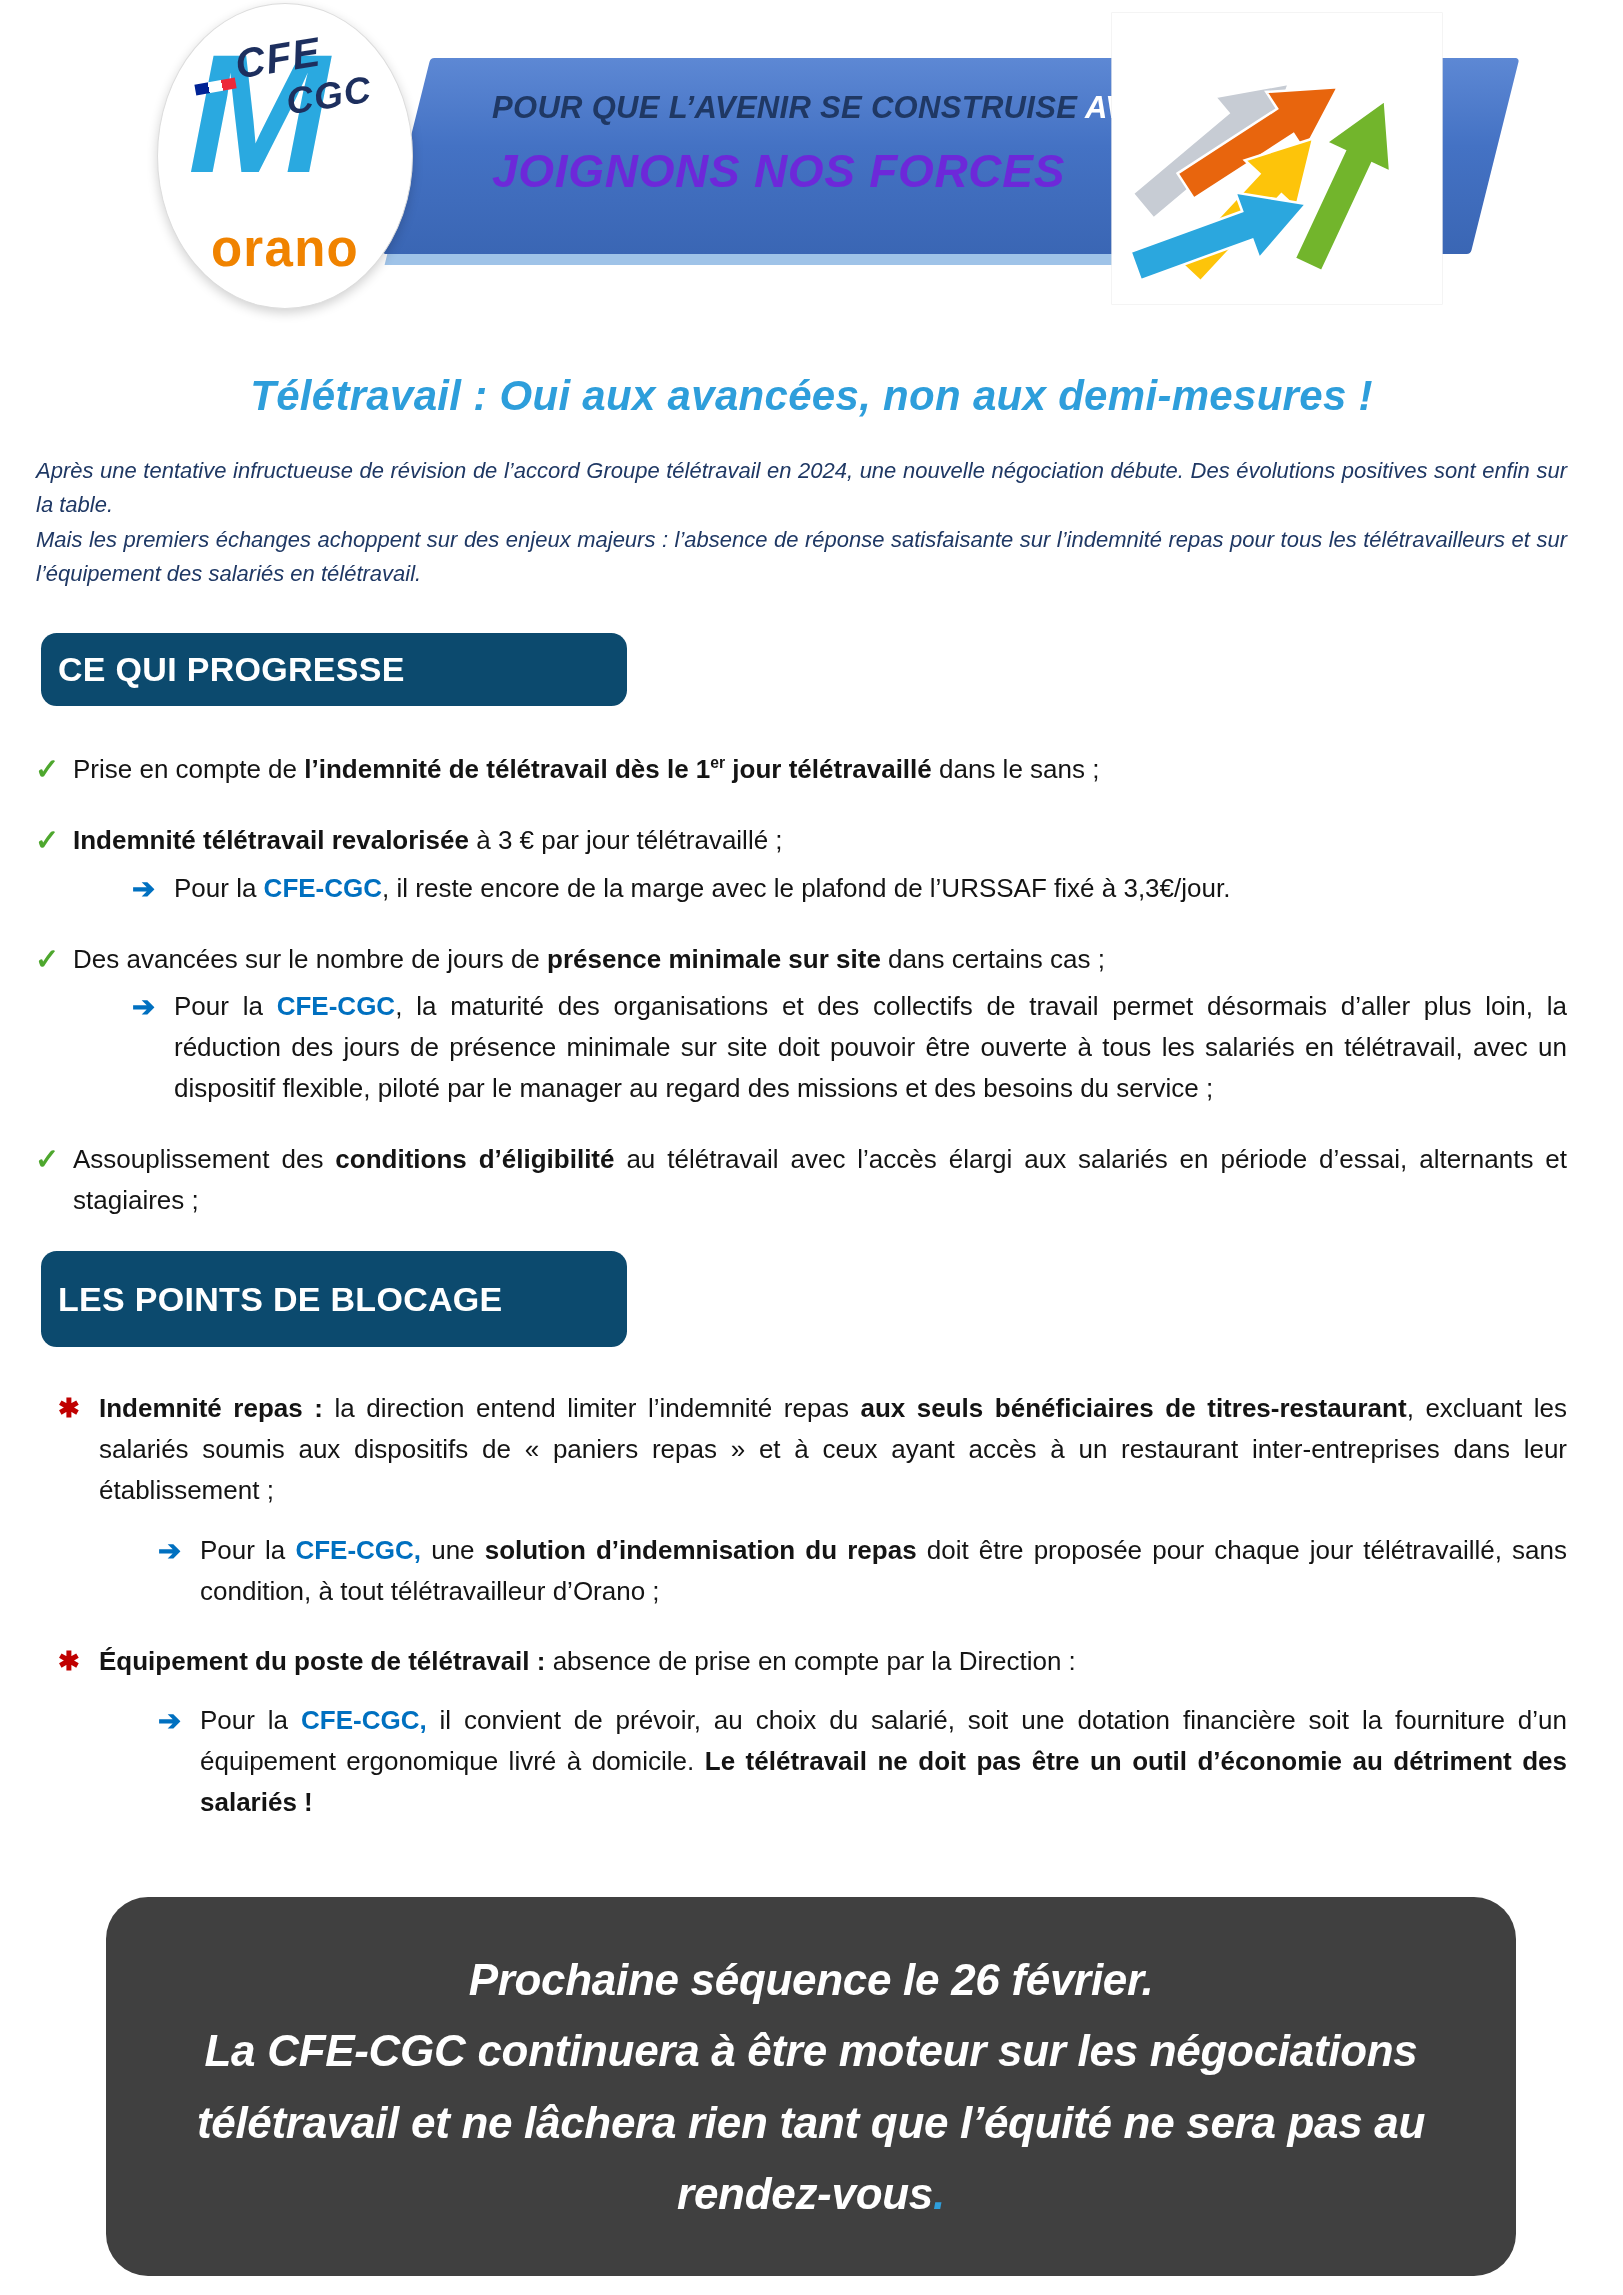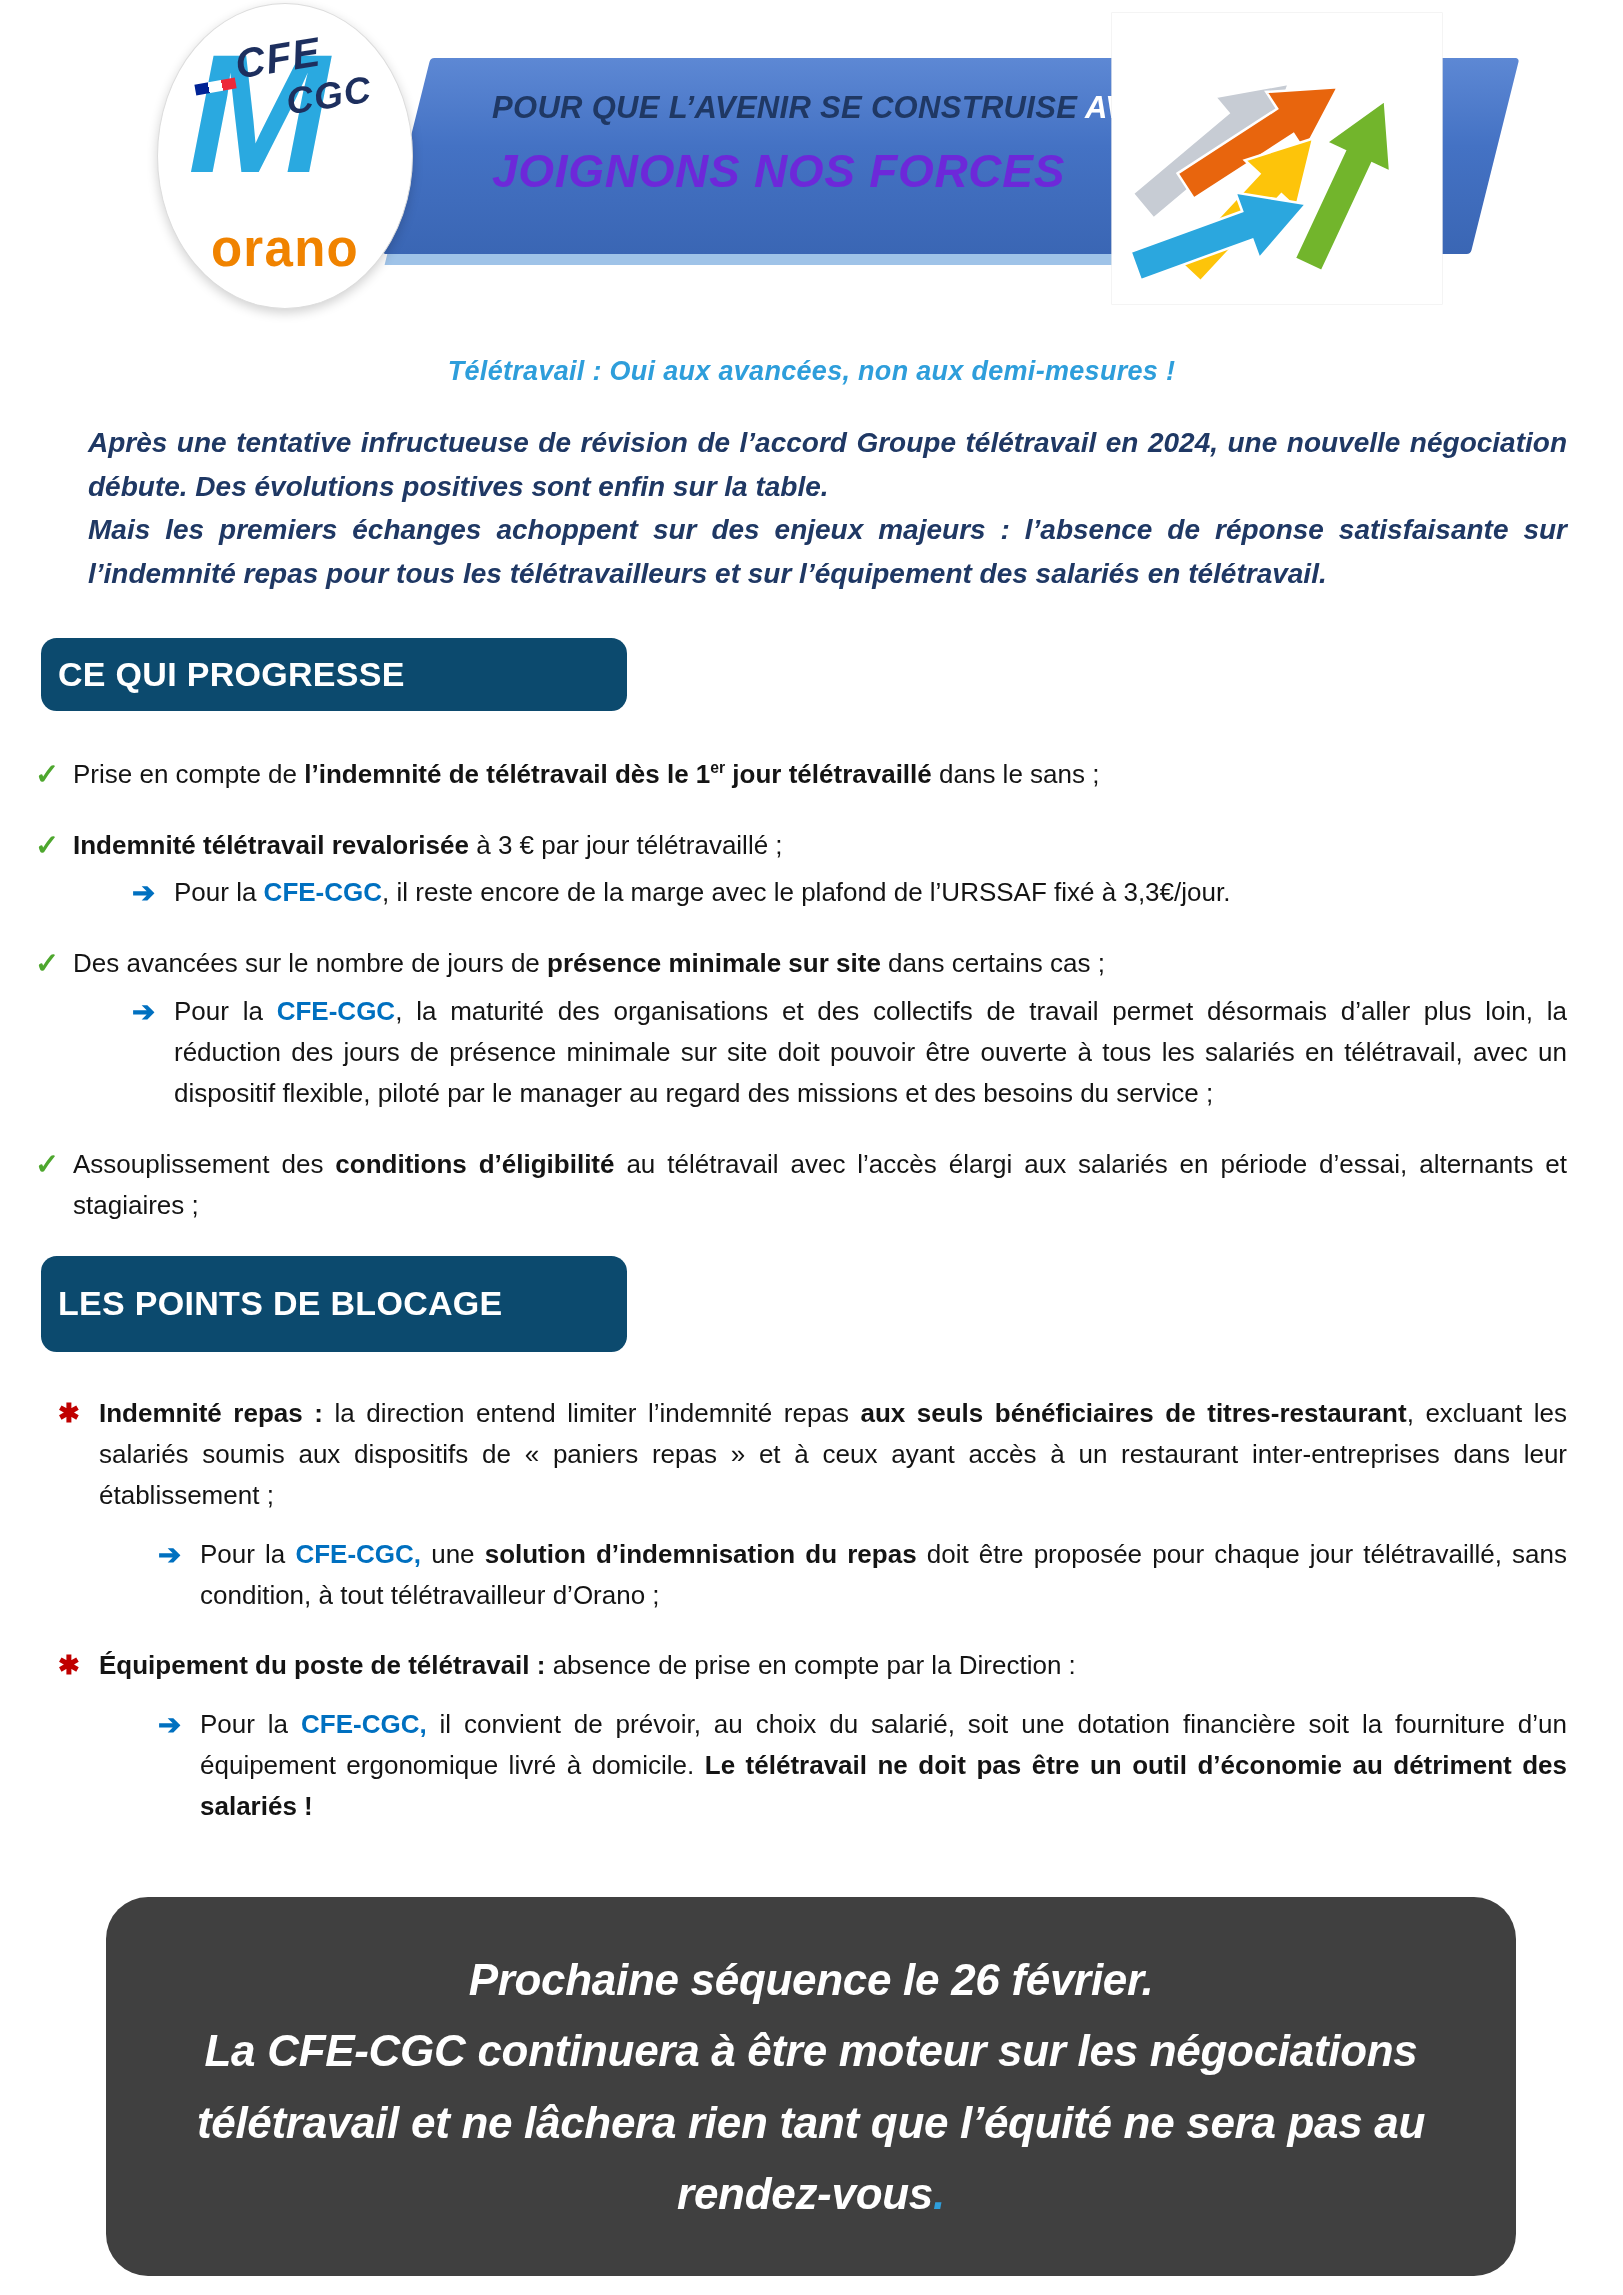--- a/index.html
+++ b/index.html
@@ -61,27 +61,27 @@
   }
   .logo-cfe { top:31px; left:77px; font-size:41px; }
   .logo-cgc { top:71px; left:128px; font-size:37px; }
   .logo-orano {
     position:absolute; bottom:30px; width:100%; text-align:center;
     font-size:51px; font-weight:bold; color:#f08300; letter-spacing:1.3px; z-index:6;
   }
 
   
   .title {
-    margin-top:42px; text-align:center;
-    font-size:27px; font-weight:bold; font-style:italic;
+    margin-top:58px; text-align:center;
+    font-size:42px; font-weight:bold; font-style:italic;
     color:#2e9edb; letter-spacing:0.3px;
   }
   .intro {
-    margin:34px 56px 0 88px;
-    font-size:28px; font-weight:bold; font-style:italic;
+    margin:34px 56px 0 36px;
+    font-size:22px; font-weight:normal; font-style:italic;
     color:#1f3864; line-height:1.56; text-align:justify;
   }
 
   
   .badge {
     margin:42px 0 0 41px; width:586px; height:73px;
     background:#0c4a6e; border-radius:15.7px;
     display:flex; align-items:center; padding-left:17px;
     color:#ffffff; font-weight:bold; font-size:34px; letter-spacing:0.3px;
   }

